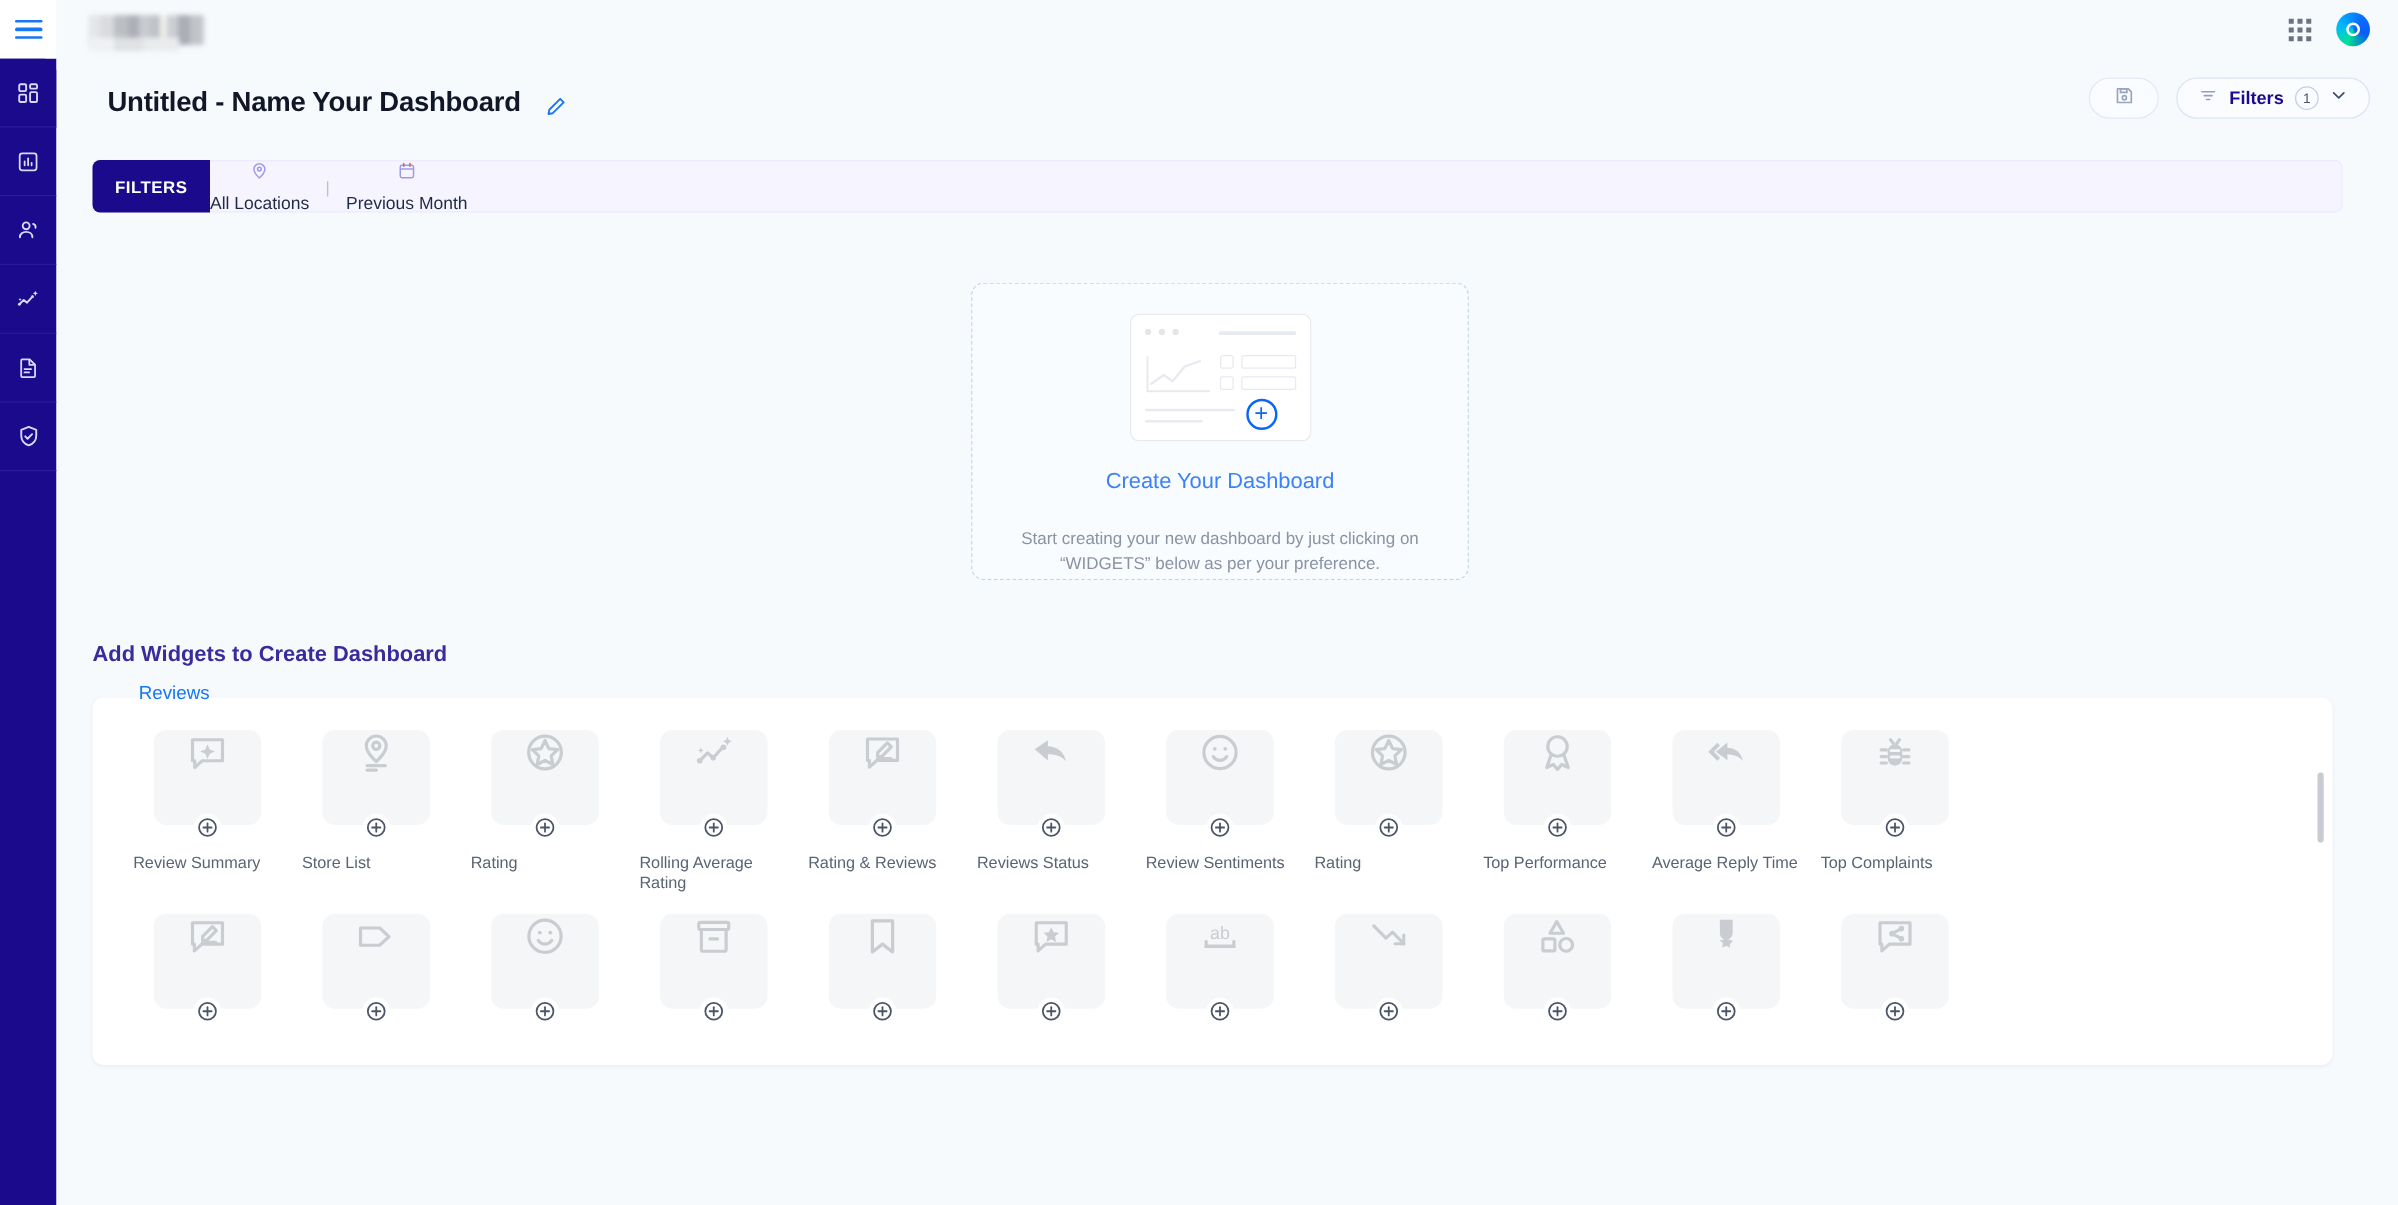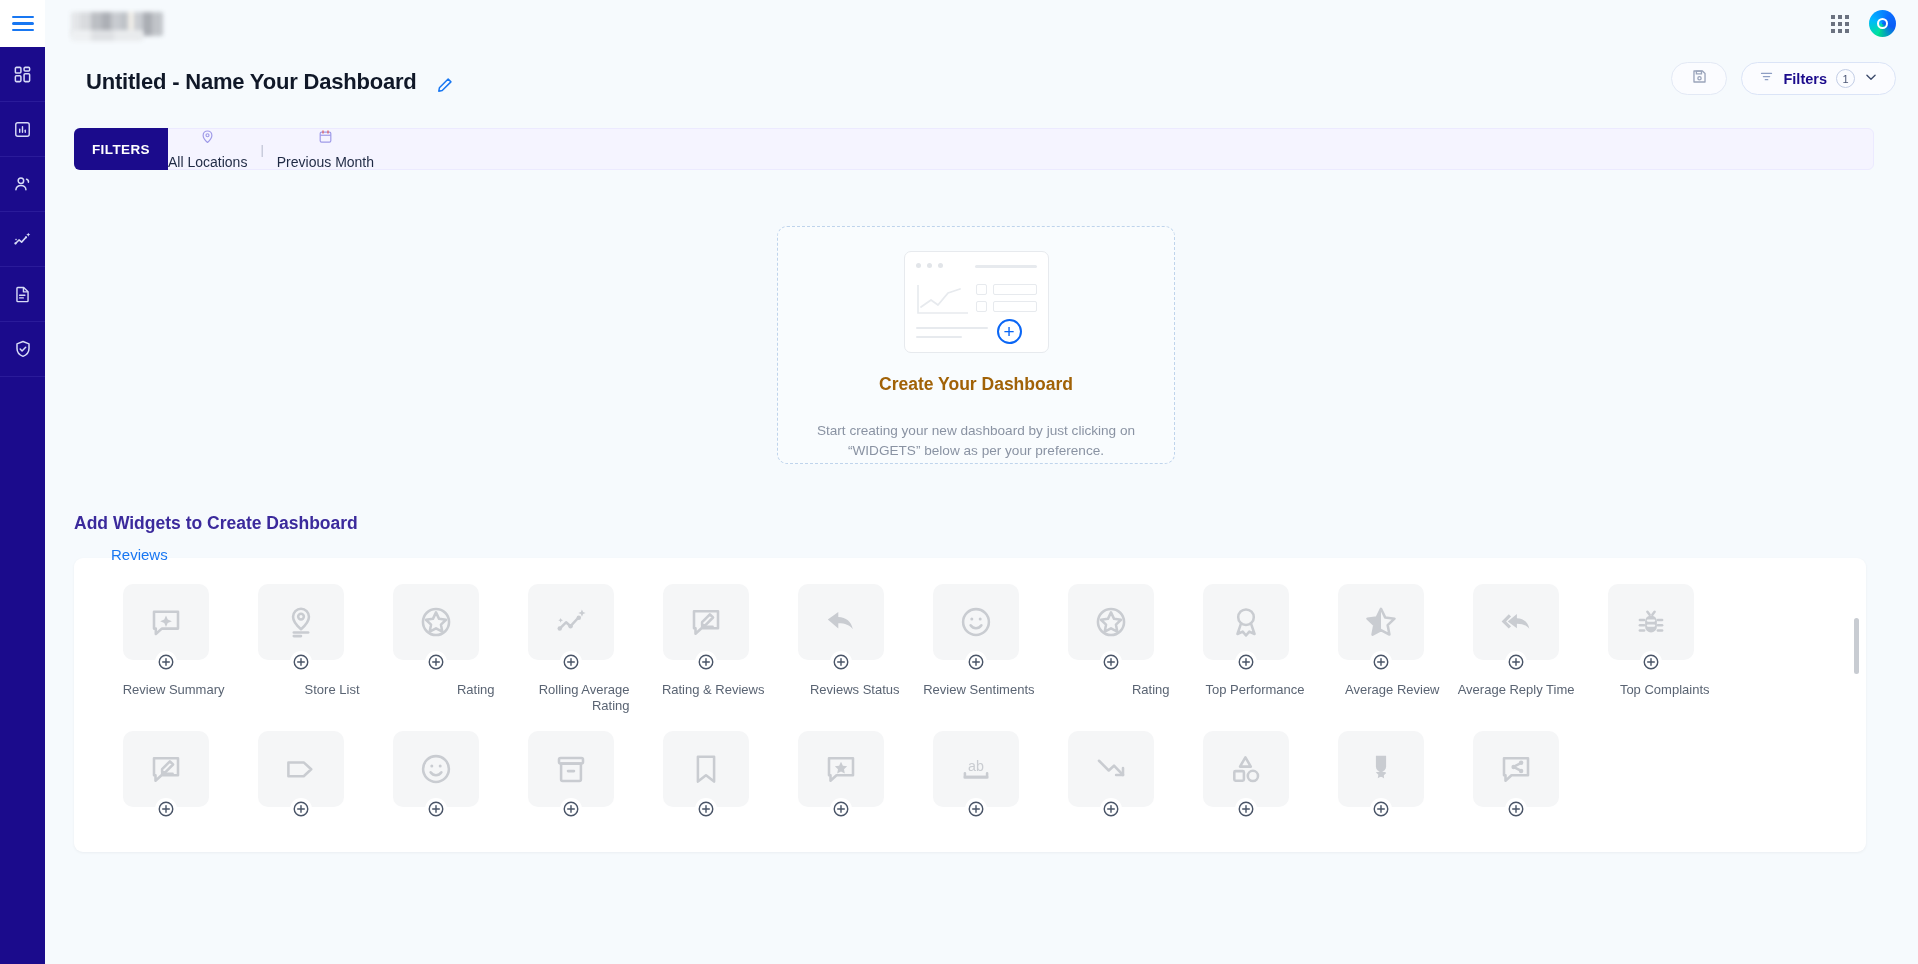--- a/index.html
+++ b/index.html
@@ -114,21 +114,21 @@
   .mock .row { display:flex; gap:6px; align-items:center; }
   .mock .row .sq { width:11px; height:11px; border:1.6px solid #e7eaee; border-radius:2px; }
   .mock .row .rc { width:44px; height:11px; border:1.6px solid #e7eaee; border-radius:2px; }
   .mock .l1 { position:absolute; left:11px; bottom:23px; width:72px; height:2.5px; background:#e7eaee; border-radius:2px; }
   .mock .l2 { position:absolute; left:11px; bottom:14px; width:46px; height:2.5px; background:#e7eaee; border-radius:2px; }
   .mock .plus {
     position:absolute; right:26px; bottom:8px; width:25px; height:25px; border-radius:50%;
     border:2.2px solid #0a66f5; background:#fff; color:#0a66f5;
     display:flex; align-items:center; justify-content:center; font-size:19px; line-height:1; font-weight:400;
   }
-  .empty-title { margin-top:21px; font-size:17.5px; font-weight:700; color:#a16207; }
+  .empty-title { margin-top:21px; font-size:17.5px; font-weight:400; color:#3b82f6; }
   .empty-sub { margin-top:26px; width:355px; text-align:center; font-size:13.6px; line-height:1.45; color:#8a93a3; }
 
   
   .widgets-head {
     position:absolute; left:74px; top:513px; font-size:17.5px; font-weight:700; color:#3b2a9c;
   }
   .cat-label {
     position:absolute; left:111px; top:546px; font-size:15px; font-weight:400; color:#1877f2; z-index:3;
   }
   .widgets-panel {
@@ -136,29 +136,29 @@
     background:#fff; border-radius:9px; overflow:hidden; box-shadow:0 1px 3px rgba(16,24,40,.05);
   }
   .wrow { display:flex; padding:0 24px; gap:0; }
   .wrow.r1 { padding-top:26px; }
   .wrow.r2 { padding-top:16px; }
   .wcell {
     width:135px; display:flex; flex-direction:column; align-items:center; cursor:pointer;
   }
   .wtile {
     position:relative; width:86px; height:76px; border-radius:10px; background:#f5f6f7;
-    display:flex; align-items:center; justify-content:center; color:#c9ccd1;
+    display:flex; align-items:flex-start; justify-content:center; color:#c9ccd1;
   }
   .wplus {
     position:absolute; left:50%; transform:translateX(-50%); bottom:-13px;
     width:22px; height:22px; border-radius:50%; background:#fff;
     display:flex; align-items:center; justify-content:center;
   }
   .wlabel {
-    margin-top:22px; width:118px; text-align:right; font-size:13px; line-height:1.25; color:#5a6473;
+    margin-top:22px; width:118px; text-align:left; font-size:13px; line-height:1.25; color:#5a6473;
   }
   .wscroll {
     position:absolute; right:7px; top:60px; width:5px; height:56px; border-radius:3px; background:#c8ccd2;
   }
 </style>
 </head>
 <body>
 
 <div class="app">
 
@@ -494,36 +494,20 @@
                 <circle cx="12" cy="12" r="9"></circle>
                 <line x1="12" y1="7.6" x2="12" y2="16.4"></line>
                 <line x1="7.6" y1="12" x2="16.4" y2="12"></line>
               </svg>
             </div>
           </div>
           <div class="wlabel">Top Performance</div>
         </div>
         <div class="wcell">
           <div class="wtile">
-            <svg width="36" height="36" viewBox="0 0 24 24">
-              <path d="M12 3.2l2.75 5.75 6.25.82-4.55 4.35 1.17 6.25L12 17.4 6.38 20.37l1.17-6.25L3 9.77l6.25-.82z" fill="none" stroke="#c9ccd1" stroke-width="1.7" stroke-linejoin="round"></path>
-              <path d="M12 3.2v14.2L6.38 20.37l1.17-6.25L3 9.77l6.25-.82z" fill="#c9ccd1" stroke="none"></path>
-            </svg>
-            <div class="wplus">
-              <svg width="18" height="18" viewBox="0 0 24 24" fill="none" stroke="#4a5568" stroke-width="1.9" stroke-linecap="round">
-                <circle cx="12" cy="12" r="9"></circle>
-                <line x1="12" y1="7.6" x2="12" y2="16.4"></line>
-                <line x1="7.6" y1="12" x2="16.4" y2="12"></line>
-              </svg>
-            </div>
-          </div>
-          <div class="wlabel">Average Review</div>
-        </div>
-        <div class="wcell">
-          <div class="wtile">
             <svg width="36" height="36" viewBox="0 0 24 24" fill="#c9ccd1" stroke="none">
               <path d="M12.6 6.6v2.9c4.5.2 7.4 2.6 8.3 7-1.8-2.2-4.4-3.4-8.3-3.4v3L6.5 11.6z"></path>
               <path d="M7.2 6.8L2.4 11.6l4.8 4.8 1.5-1.5-3.3-3.3 3.3-3.3z"></path>
             </svg>
             <div class="wplus">
               <svg width="18" height="18" viewBox="0 0 24 24" fill="none" stroke="#4a5568" stroke-width="1.9" stroke-linecap="round">
                 <circle cx="12" cy="12" r="9"></circle>
                 <line x1="12" y1="7.6" x2="12" y2="16.4"></line>
                 <line x1="7.6" y1="12" x2="16.4" y2="12"></line>
               </svg>

